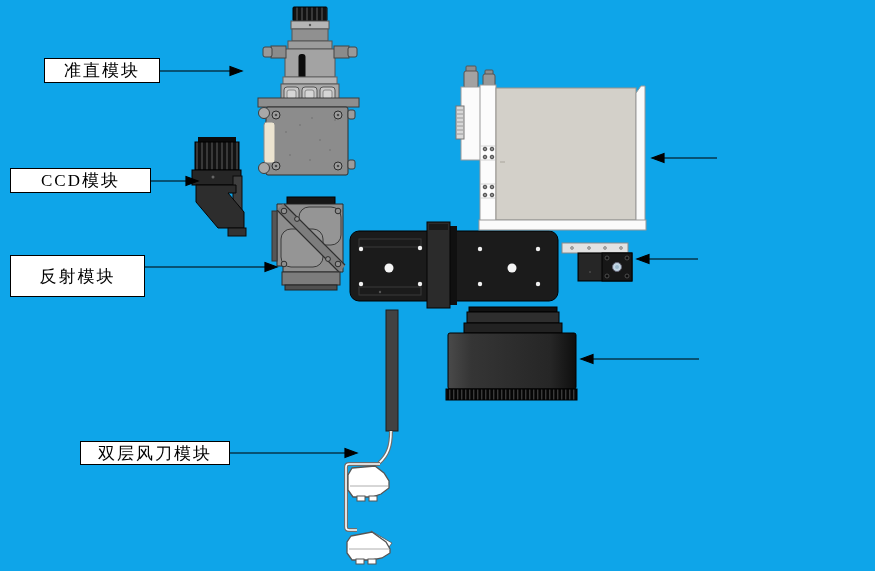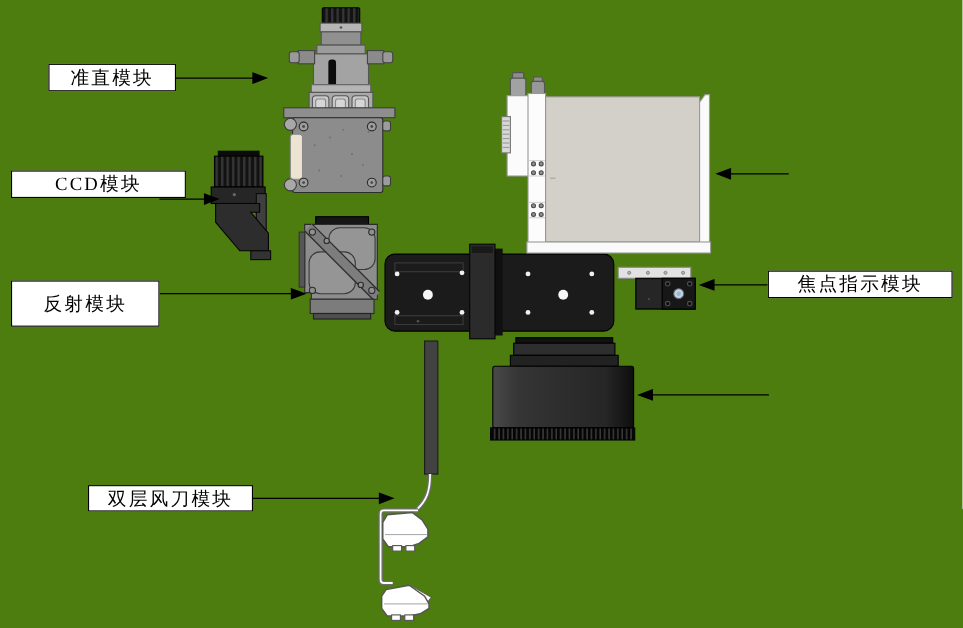--- a/index.html
+++ b/index.html
@@ -1,17 +1,17 @@
 <!DOCTYPE html>
 <html><head>
 <meta charset="utf-8">
 <style>
   html,body{margin:0;padding:0;background:#ffffff;}
   #stage{
-    position:relative;width:875px;height:571px;background:#4d7c0f;overflow:hidden;
+    position:relative;width:875px;height:571px;background:#0ea5e9;overflow:hidden;
     font-family:"Liberation Serif","DejaVu Serif",serif;
   }
   #drawing{position:absolute;left:0;top:0;}
   .label{
     position:absolute;box-sizing:border-box;
     border:1px solid #000;background:#fff;color:#000;
     display:flex;align-items:center;justify-content:center;
     font-size:17px;letter-spacing:2px;white-space:nowrap;
     font-family:"Liberation Serif","DejaVu Serif",serif;
   }
@@ -255,17 +255,16 @@
           <polygon points="593,354.5 581,359 593,363.5"></polygon>
       </g>
       <g>
         <line x1="230" y1="453" x2="345" y2="453"></line>
           <polygon points="345,448.5 357,453 345,457.5"></polygon>
       </g>
     </g>
   </svg>
 
   <div class="label" style="left:44px;top:58px;width:116px;height:25px;">准直模块</div>
-  <div class="label" style="left:10px;top:155px;width:159px;height:25px;">CCD模块</div>
+  <div class="label" style="left:10px;top:168px;width:141px;height:25px;">CCD模块</div>
   <div class="label" style="left:10px;top:255px;width:135px;height:42px;">反射模块</div>
-  <div class="label" style="left:698px;top:246px;width:168px;height:25px;">焦点指示模块</div>
   <div class="label" style="left:80px;top:441px;width:150px;height:24px;">双层风刀模块</div>
 </div>
 
 </body></html>

